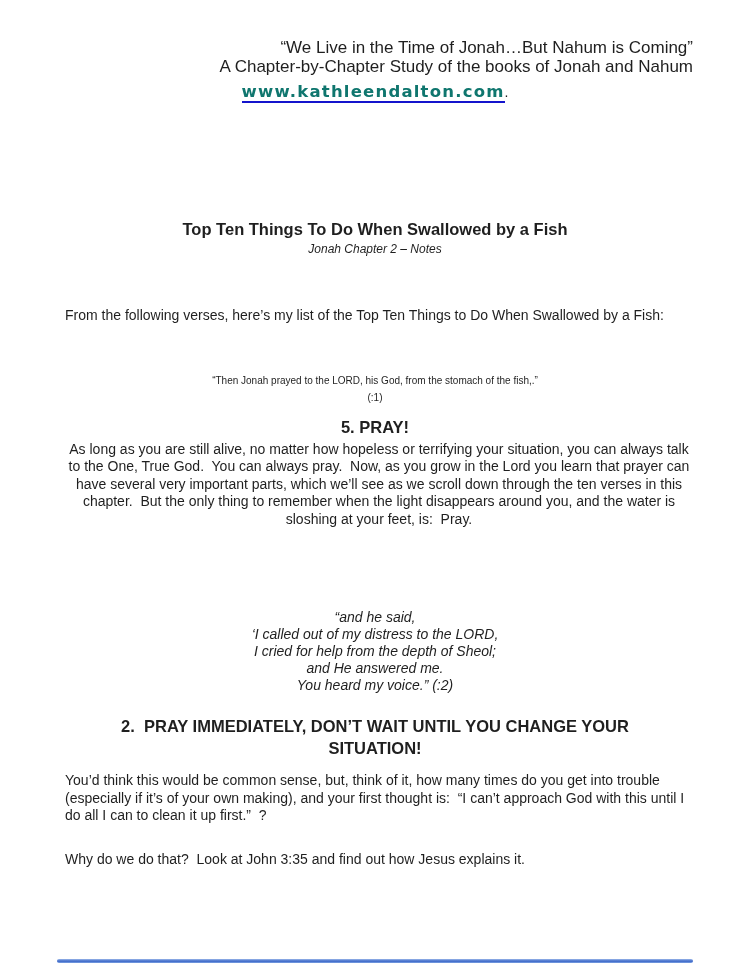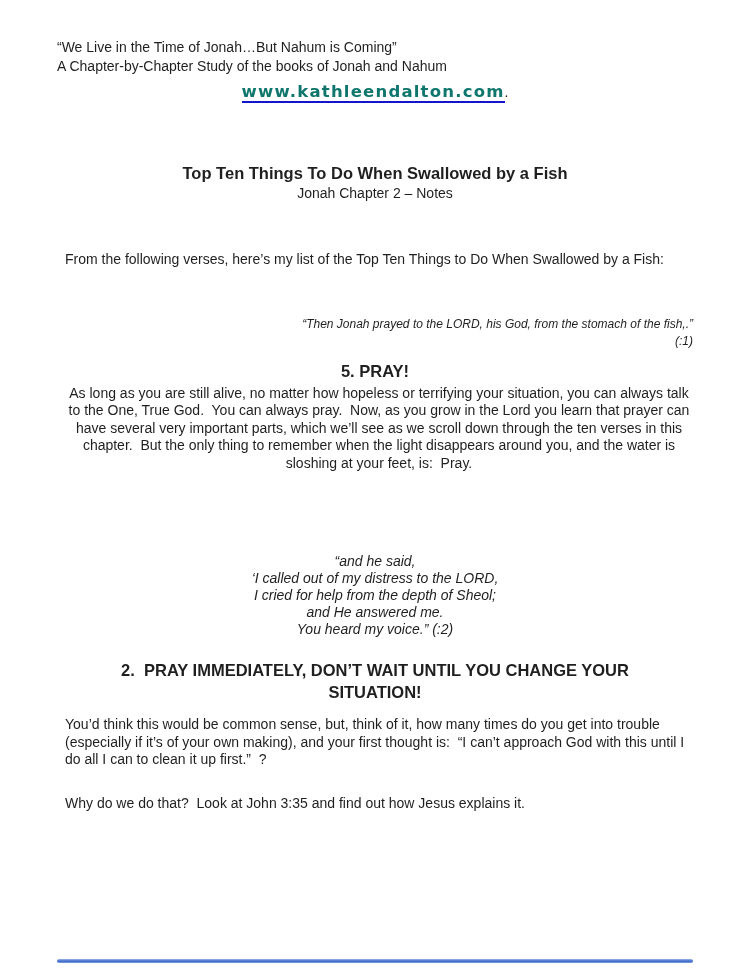--- a/index.html
+++ b/index.html
@@ -9,65 +9,65 @@
     height: 970px;
     margin: 0 auto;
     background: #ffffff;
     box-sizing: border-box;
     padding: 38px 57px 0 57px;
     font-family: "Liberation Sans", sans-serif;
     color: #1f1f1f;
     overflow: hidden;
   }
   .hdr-line {
-    text-align: left;
-    font-size: 14px;
+    text-align: right;
+    font-size: 17px;
     line-height: 19px;
     white-space: pre-wrap;
   }
   .site-link-row {
     text-align: center;
     margin-top: 5px;
     line-height: 22px;
   }
   .site-link {
     font-family: "DejaVu Sans", sans-serif;
     font-weight: 700;
     font-size: 16.5px;
     letter-spacing: 1.2px;
     color: #0f766e;
     text-decoration: none;
     border-bottom: 2px solid #1414cc;
     cursor: pointer;
   }
   .site-link-suffix { color: #1f1f1f; font-size: 14px; }
   .doc-title {
-    margin-top: 60px;
+    margin-top: 116px;
     text-align: center;
     font-weight: bold;
     font-size: 16.5px;
     line-height: 21px;
   }
   .doc-subtitle {
     text-align: center;
-    font-size: 14px;
+    font-size: 12px;
     line-height: 19px;
+    font-style: italic;
   }
   .para {
     font-size: 14px;
     line-height: 17.5px;
     white-space: pre-wrap;
     margin-left: 8px;
   }
   .intro-para { margin-top: 48px; }
   .quote {
     margin-top: 47px;
-    text-align: right;
-    font-style: italic;
-    font-size: 12px;
+    text-align: center;
+    font-size: 10px;
     line-height: 17.5px;
   }
   .h-num {
     text-align: center;
     font-weight: bold;
     font-size: 16.5px;
     line-height: 21px;
   }
   .h1-pray { margin-top: 10px; }
   .body-pray { margin-top: 3px; text-align: center; }

